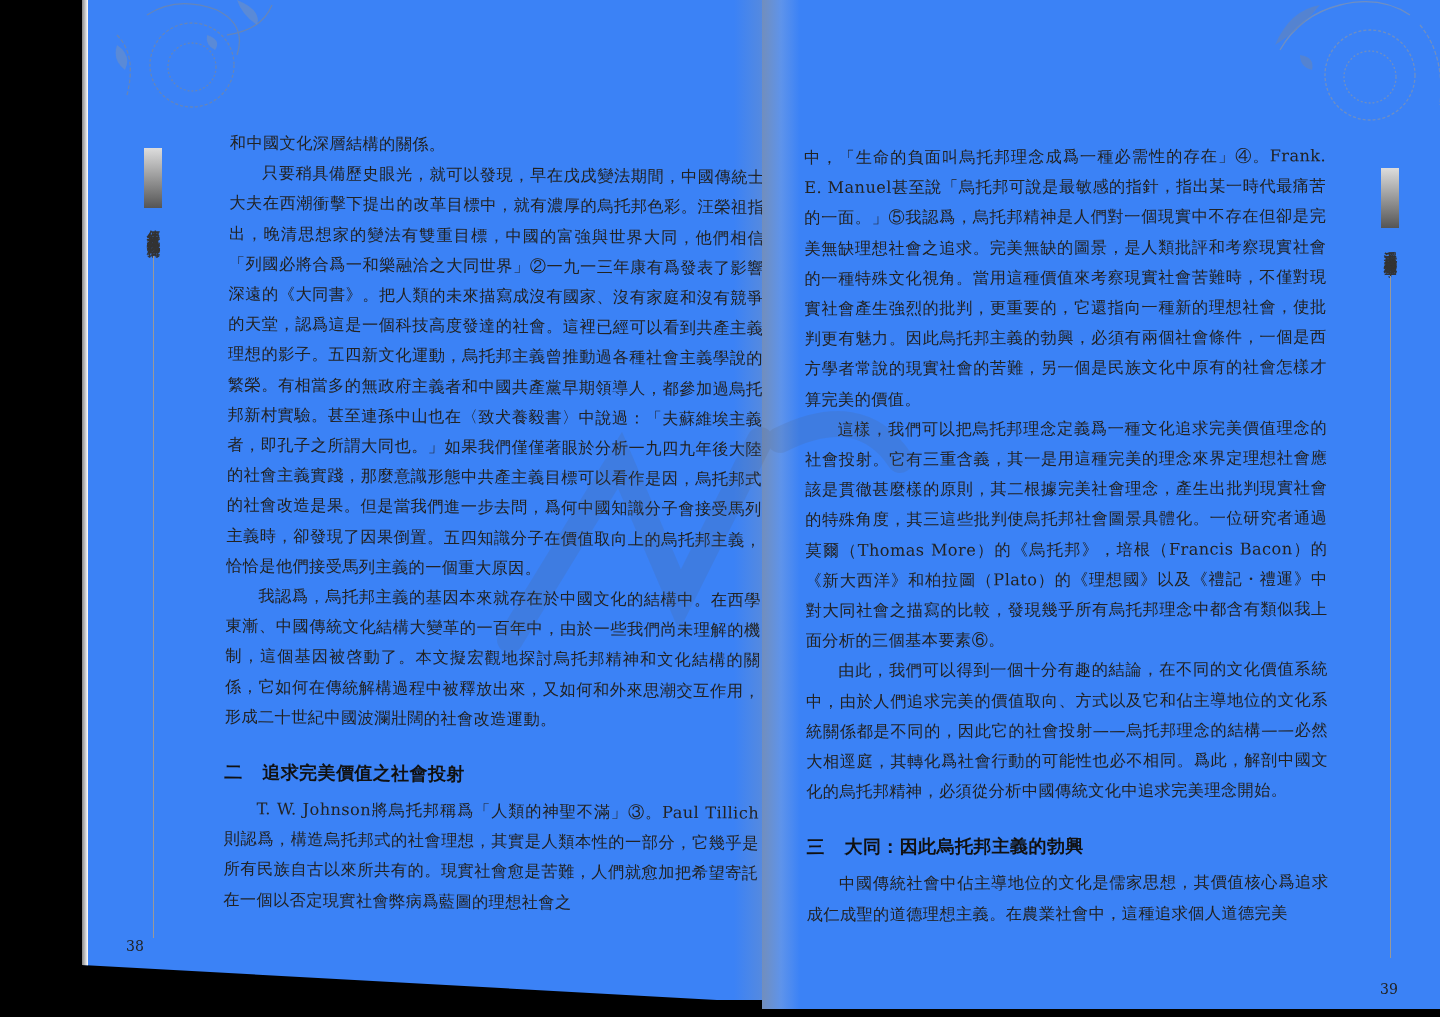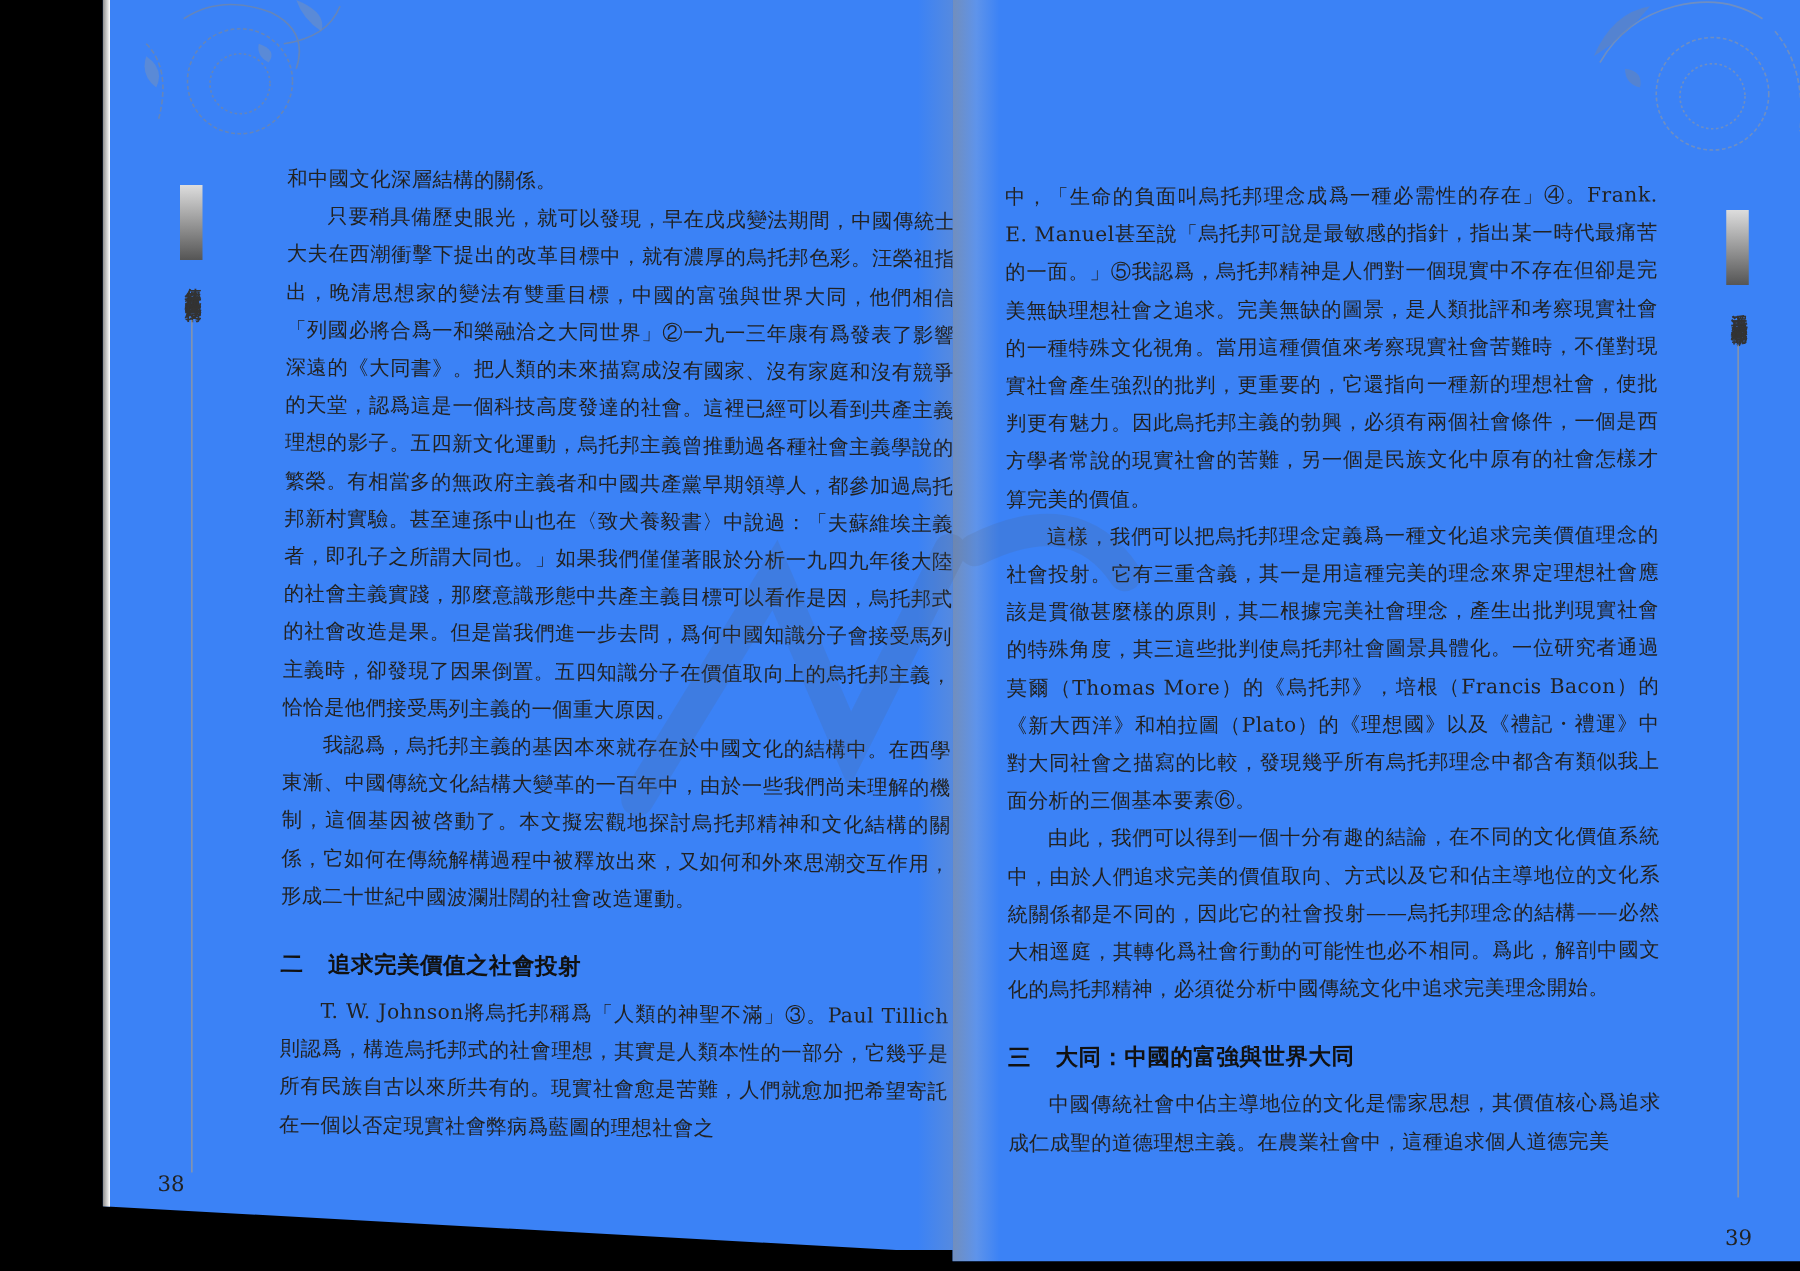--- a/index.html
+++ b/index.html
@@ -43,21 +43,21 @@
   .side-tab .label {
     writing-mode: vertical-rl; font-size: 13px; color: #333;
     letter-spacing: 2px; margin-top: 12px; font-weight: bold;
   }
   .side-tab .rule {
     width: 1px; background: #999; flex: 1; margin-top: 20px;
   }
   .page-left .side-tab { left: 63px; top: 148px; height: 790px; }
   .page-right .side-tab { left: 620px; top: 168px; height: 790px; }
   .page-number {
-    position: absolute; font-size: 17px; color: #222;
+    position: absolute; font-size: 14px; color: #222;
   }
   .page-left .page-number { left: 44px; top: 938px; }
   .page-right .page-number { left: 618px; top: 953px; margin-top: 28px; }
   .text-block {
     position: absolute; font-size: 16.2px; line-height: 30.2px; color: #222;
     letter-spacing: 0.4px;
   }
   .page-left .text-block { left: 148px; top: 128px; width: 535px; transform: rotate(0.5deg); transform-origin: left top; }
   .page-right .text-block { left: 42px; top: 143px; width: 522px; transform: rotate(-0.2deg); transform-origin: left top; }
   .text-block p { margin: 0; text-align: justify; }
@@ -131,21 +131,21 @@
       <path d="M15 50 Q30 15 60 10 Q40 35 15 50Z"></path>
       <path d="M40 60 Q55 62 52 75 Q40 72 40 60Z"></path>
     </g>
   </svg>
 
   <div class="text-block">
     <p>中，「生命的負面叫烏托邦理念成爲一種必需性的存在」④。Frank. E. Manuel甚至說「烏托邦可說是最敏感的指針，指出某一時代最痛苦的一面。」⑤我認爲，烏托邦精神是人們對一個現實中不存在但卻是完美無缺理想社會之追求。完美無缺的圖景，是人類批評和考察現實社會的一種特殊文化視角。當用這種價值來考察現實社會苦難時，不僅對現實社會產生強烈的批判，更重要的，它還指向一種新的理想社會，使批判更有魅力。因此烏托邦主義的勃興，必須有兩個社會條件，一個是西方學者常說的現實社會的苦難，另一個是民族文化中原有的社會怎樣才算完美的價值。</p>
     <p class="indent">這樣，我們可以把烏托邦理念定義爲一種文化追求完美價值理念的社會投射。它有三重含義，其一是用這種完美的理念來界定理想社會應該是貫徹甚麼樣的原則，其二根據完美社會理念，產生出批判現實社會的特殊角度，其三這些批判使烏托邦社會圖景具體化。一位研究者通過莫爾（Thomas More）的《烏托邦》，培根（Francis Bacon）的《新大西洋》和柏拉圖（Plato）的《理想國》以及《禮記・禮運》中對大同社會之描寫的比較，發現幾乎所有烏托邦理念中都含有類似我上面分析的三個基本要素⑥。</p>
     <p class="indent">由此，我們可以得到一個十分有趣的結論，在不同的文化價值系統中，由於人們追求完美的價值取向、方式以及它和佔主導地位的文化系統關係都是不同的，因此它的社會投射——烏托邦理念的結構——必然大相逕庭，其轉化爲社會行動的可能性也必不相同。爲此，解剖中國文化的烏托邦精神，必須從分析中國傳統文化中追求完美理念開始。</p>
     <div class="heading">
-      <span class="num">三</span><span>大同：中國的富強與世界大同</span>
+      <span class="num">三</span><span>大同：因此烏托邦主義的勃興</span>
     </div>
     <p class="indent">中國傳統社會中佔主導地位的文化是儒家思想，其價值核心爲追求成仁成聖的道德理想主義。在農業社會中，這種追求個人道德完美</p>
   </div>
 
   <div class="side-tab">
     <div class="bar"></div>
     <div class="label">毛澤東思想和儒學</div>
     <div class="rule"></div>
   </div>
 

